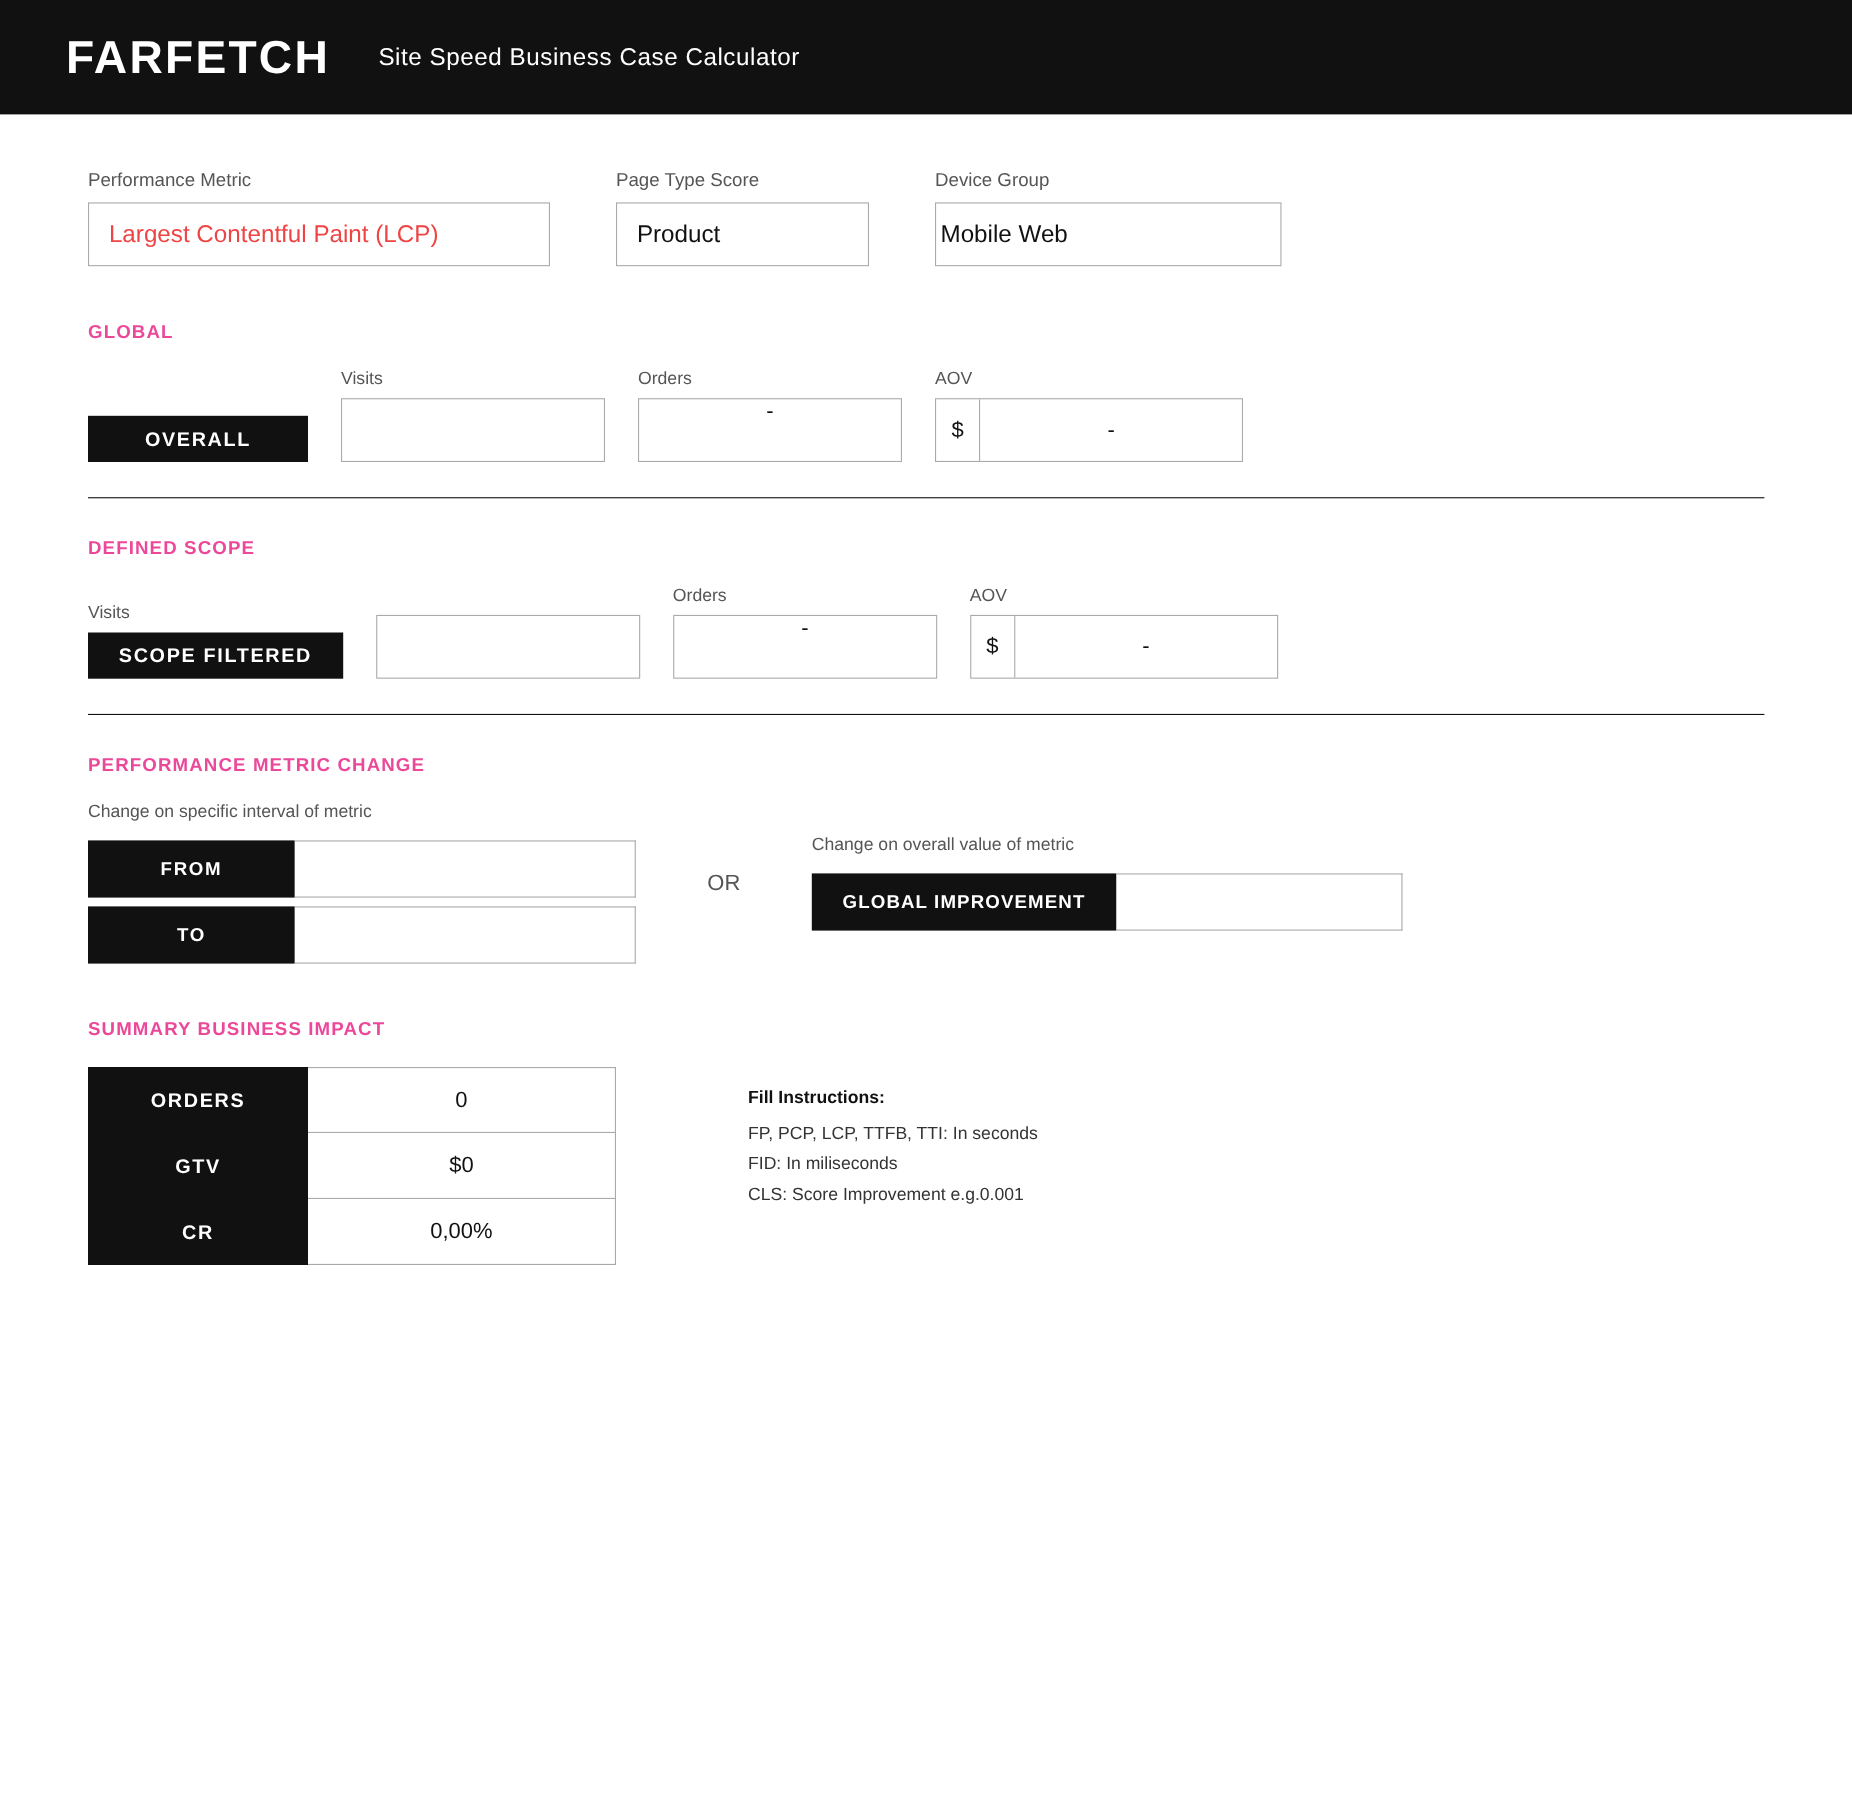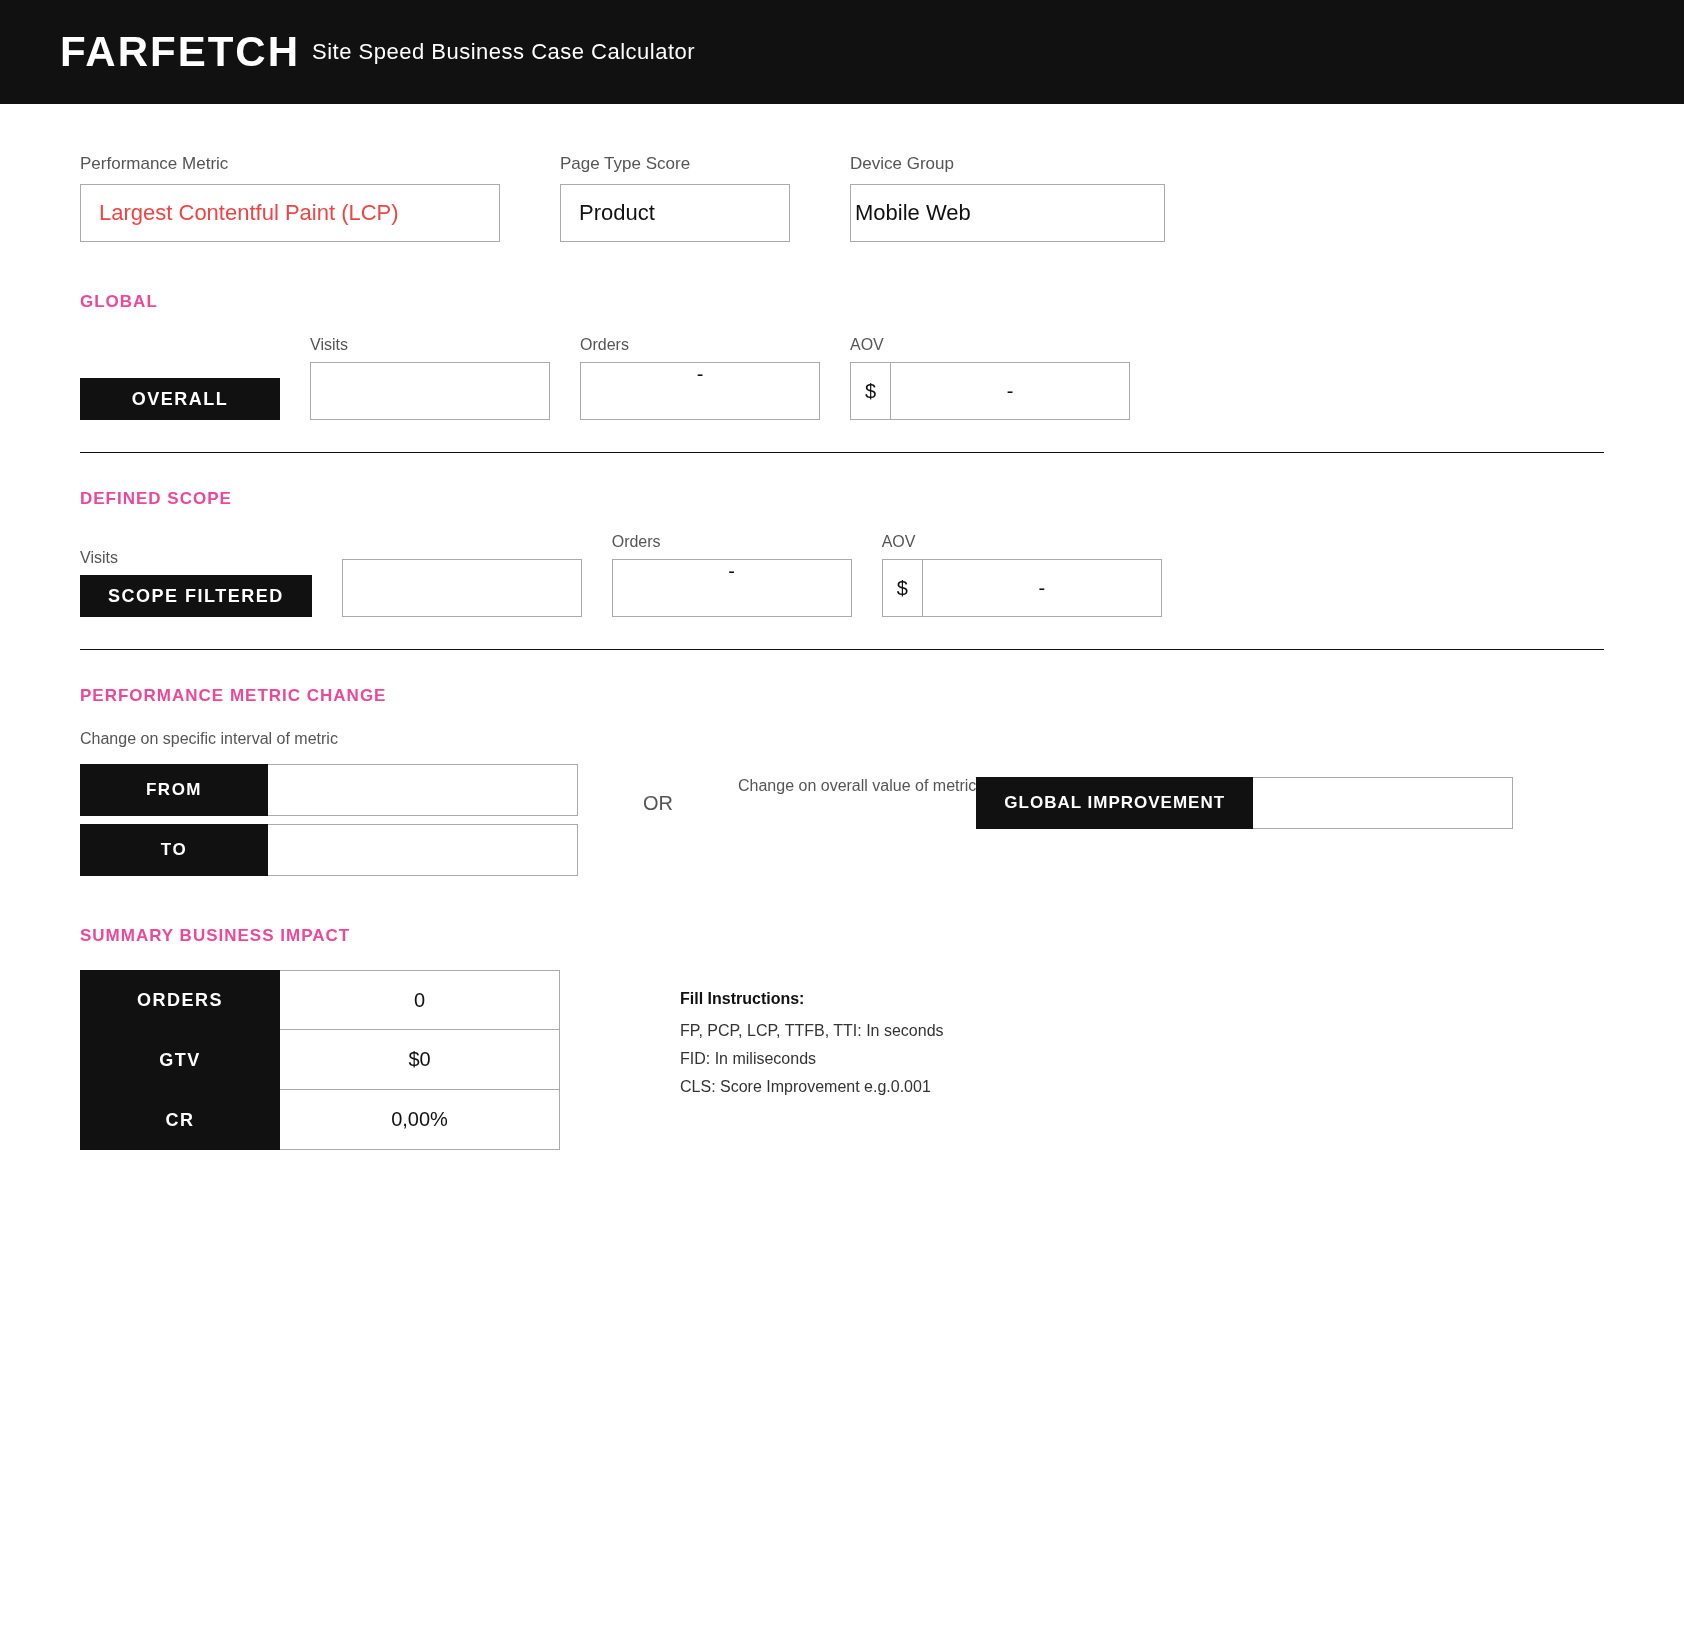--- a/index.html
+++ b/index.html
@@ -11,21 +11,21 @@
       min-height: 1640px;
     }
 
     
     .header {
       background: #111;
       color: #fff;
       padding: 28px 60px;
       display: flex;
       align-items: center;
-      gap: 12px;
+      gap: 44px;
     }
     .header-logo {
       font-size: 42px;
       font-weight: 900;
       letter-spacing: 2px;
       color: #fff;
     }
     .header-subtitle {
       font-size: 22px;
       font-weight: 400;
@@ -224,21 +224,21 @@
     }
     .or-label {
       font-size: 20px;
       font-weight: 400;
       color: #555;
       min-width: 40px;
       text-align: center;
     }
     .pmc-right {
       display: flex;
-      flex-direction: row;
+      flex-direction: column;
     }
     .global-improvement-row {
       display: flex;
       align-items: center;
     }
     .global-btn {
       background: #111;
       color: #fff;
       border: none;
       font-size: 17px;

